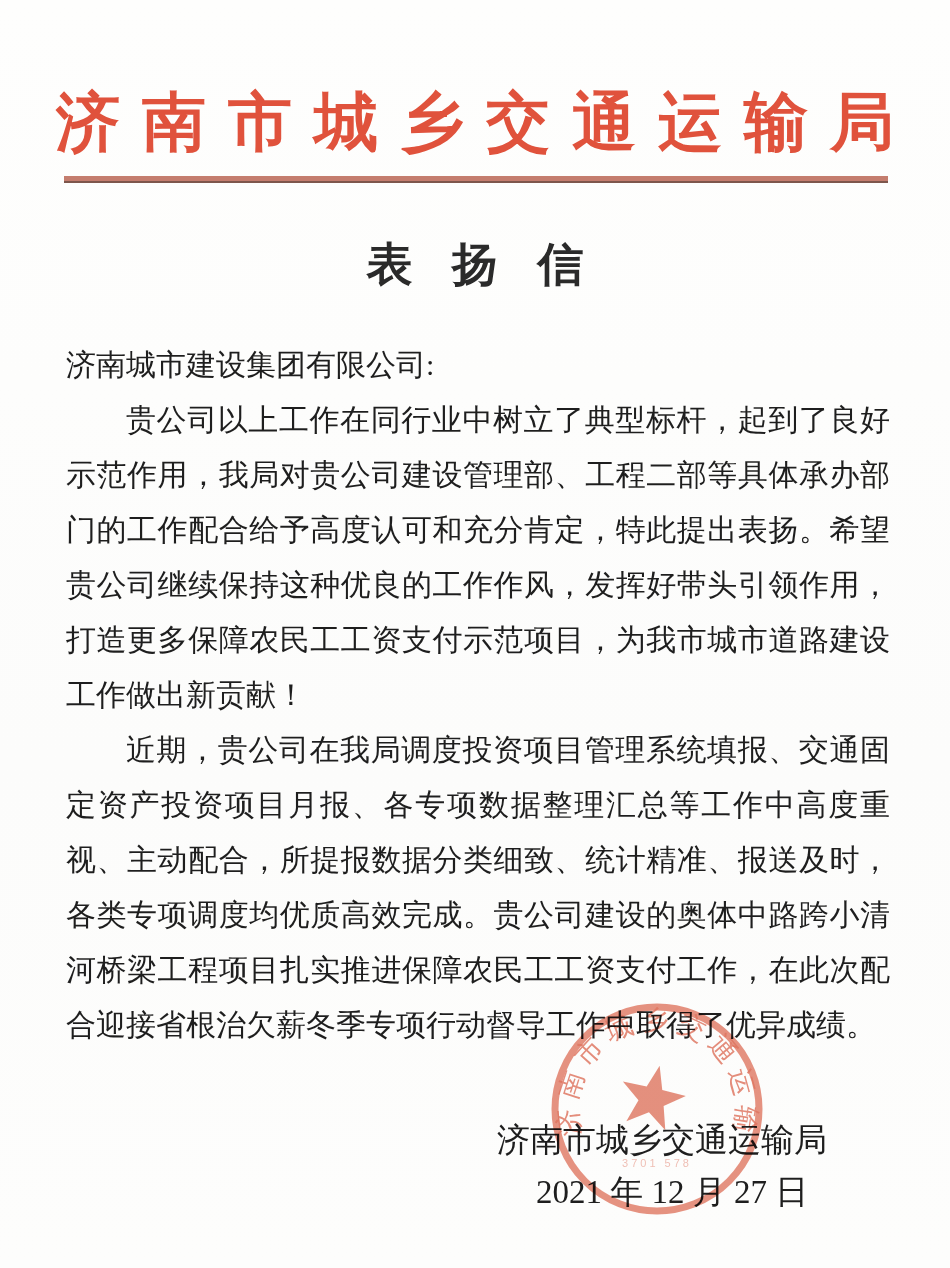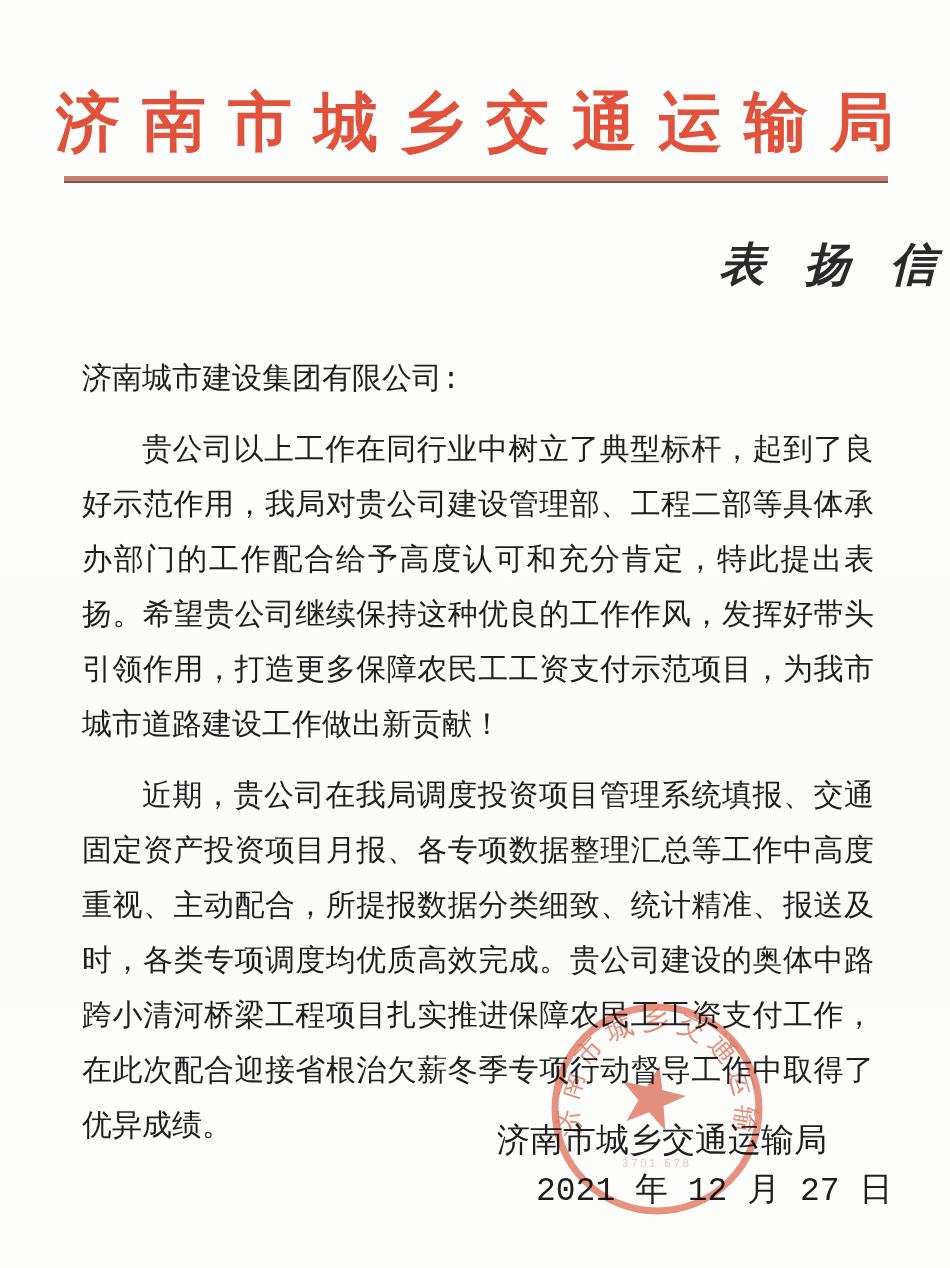--- a/index.html
+++ b/index.html
@@ -38,42 +38,41 @@
     border-bottom: 2px solid #7d564c;
   }
 
   
   .doc-title {
     position: absolute;
     top: 236px;
     left: 0;
     width: 100%;
     margin: 0;
-    text-align: right;
+    text-align: center;
     font-size: 46px;
     line-height: 58px;
     font-weight: bold;
     color: #2a2a2a;
     letter-spacing: 14px;
     text-indent: 14px;
-    font-style: italic;
   }
 
   
   .letter-body {
     position: absolute;
     top: 337px;
     left: 66px;
     right: 60px;
     color: #1e1e1e;
     font-size: 30px;
     line-height: 55px;
     text-align: justify;
   }
-  .letter-body p { margin: 16px; font-family: Liberation Mono, monospace; }
+  .letter-body p { margin: 0; }
   .letter-body p.para { text-indent: 2em; }
 
   
   .signature {
     position: absolute;
     top: 1118px;
     left: 497px;
     font-size: 33px;
     line-height: 44px;
     color: #1e1e1e;
@@ -83,21 +82,20 @@
   }
   .sign-date {
     position: absolute;
     top: 1170px;
     left: 536px;
     font-size: 33px;
     line-height: 44px;
     color: #1e1e1e;
     white-space: nowrap;
     z-index: 2;
-    font-family: Liberation Mono, monospace;
   }
 
   
   .seal {
     position: absolute;
     left: 545px;
     top: 997px;
     width: 224px;
     height: 224px;
     z-index: 3;

